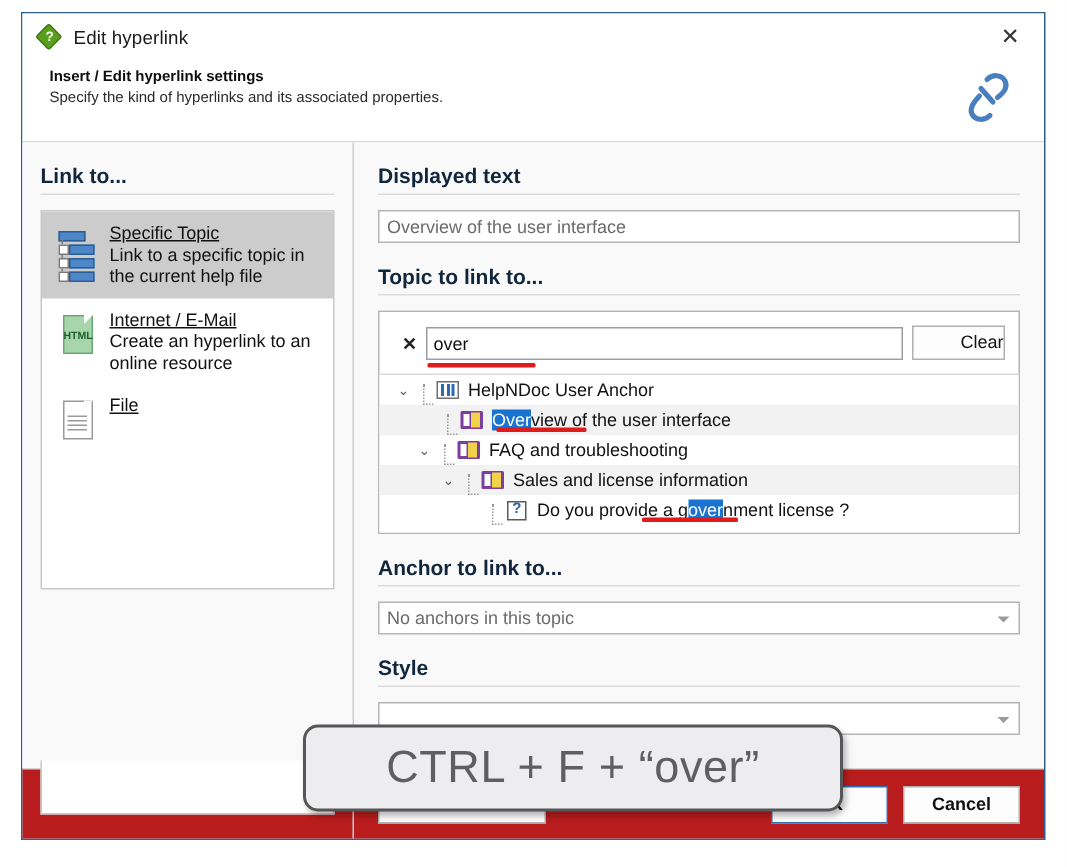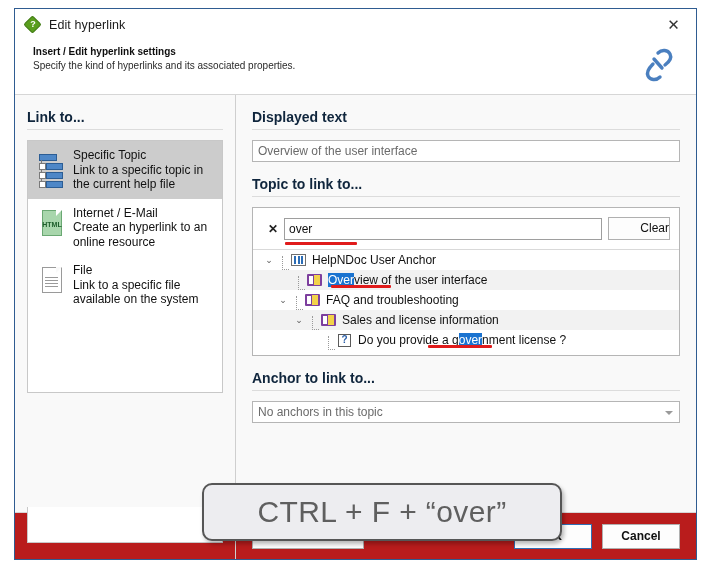--- a/index.html
+++ b/index.html
@@ -164,21 +164,21 @@
     background: #cccccc;
   }
   .li-icon {
     flex: 0 0 34px;
     width: 34px;
     height: 40px;
     position: relative;
     margin-right: 4px;
   }
   .li-text { flex: 1 1 auto; line-height: 14.5px; }
-  .li-title { font-size: 12px; color: #111; }
+  .li-title { font-size: 12px; color: #111; text-decoration: underline; }
   .li-desc { font-size: 12px; color: #111; }
 
   
   .ic-topic span.bar {
     position: absolute;
     background: #4e87c7;
     border: 1px solid #2c5d94;
     box-sizing: border-box;
     height: 7px;
   }
@@ -580,21 +580,20 @@
           <div class="li-icon ic-file">
             <div class="page"></div>
             <div class="fold"></div>
             <div class="ln" style="top:14px;"></div>
             <div class="ln" style="top:17px;"></div>
             <div class="ln" style="top:20px;"></div>
             <div class="ln" style="top:23px;"></div>
           </div>
           <div class="li-text">
             <div class="li-title">File</div>
-            <div class="li-desc">Link to a specific file available on the system</div>
           </div>
         </div>
 
       </div>
     </div>
 
     <div class="right-pane">
 
       <div class="field-block">
         <div class="group-label">Displayed text</div>
@@ -686,20 +685,27 @@
       </div>
 
       <div class="field-block">
         <div class="group-label">Anchor to link to...</div>
         <div class="combo">
           <span>No anchors in this topic</span>
           <span class="arw"></span>
         </div>
       </div>
 
+      <div class="field-block">
+        <div class="group-label">Style</div>
+        <div class="combo">
+          <span></span>
+          <span class="arw"></span>
+        </div>
+      </div>
 
     </div>
   </div>
 
   <div class="footer">
     <div class="foot-left">
       <div class="lbox"></div>
     </div>
     <div class="foot-right">
       <div class="btn wide">Clear link</div>

